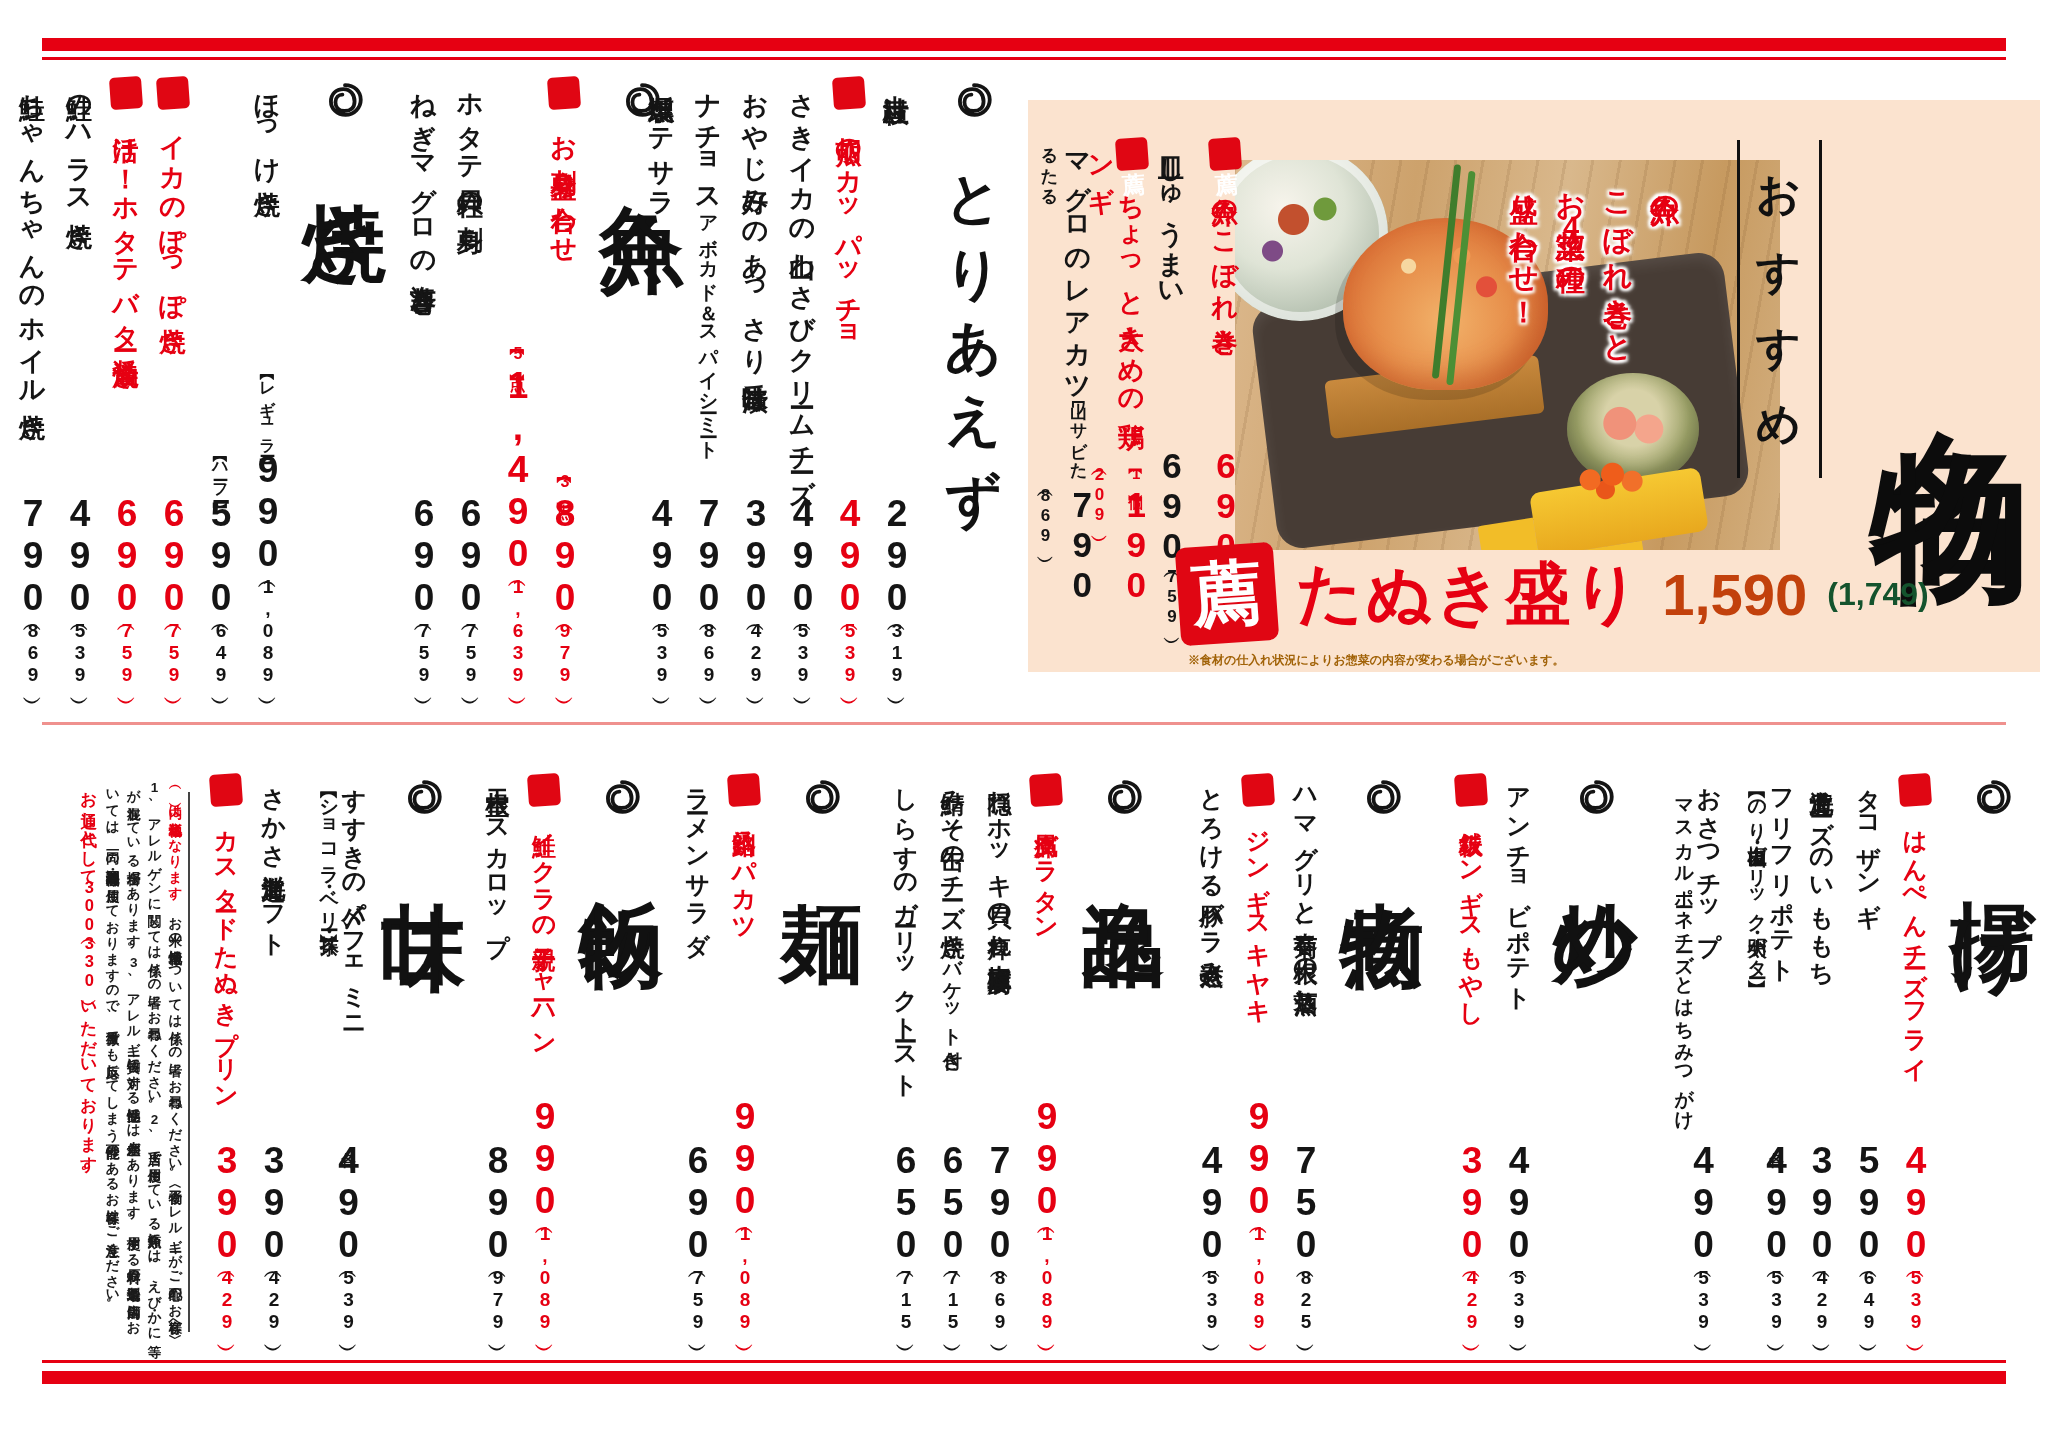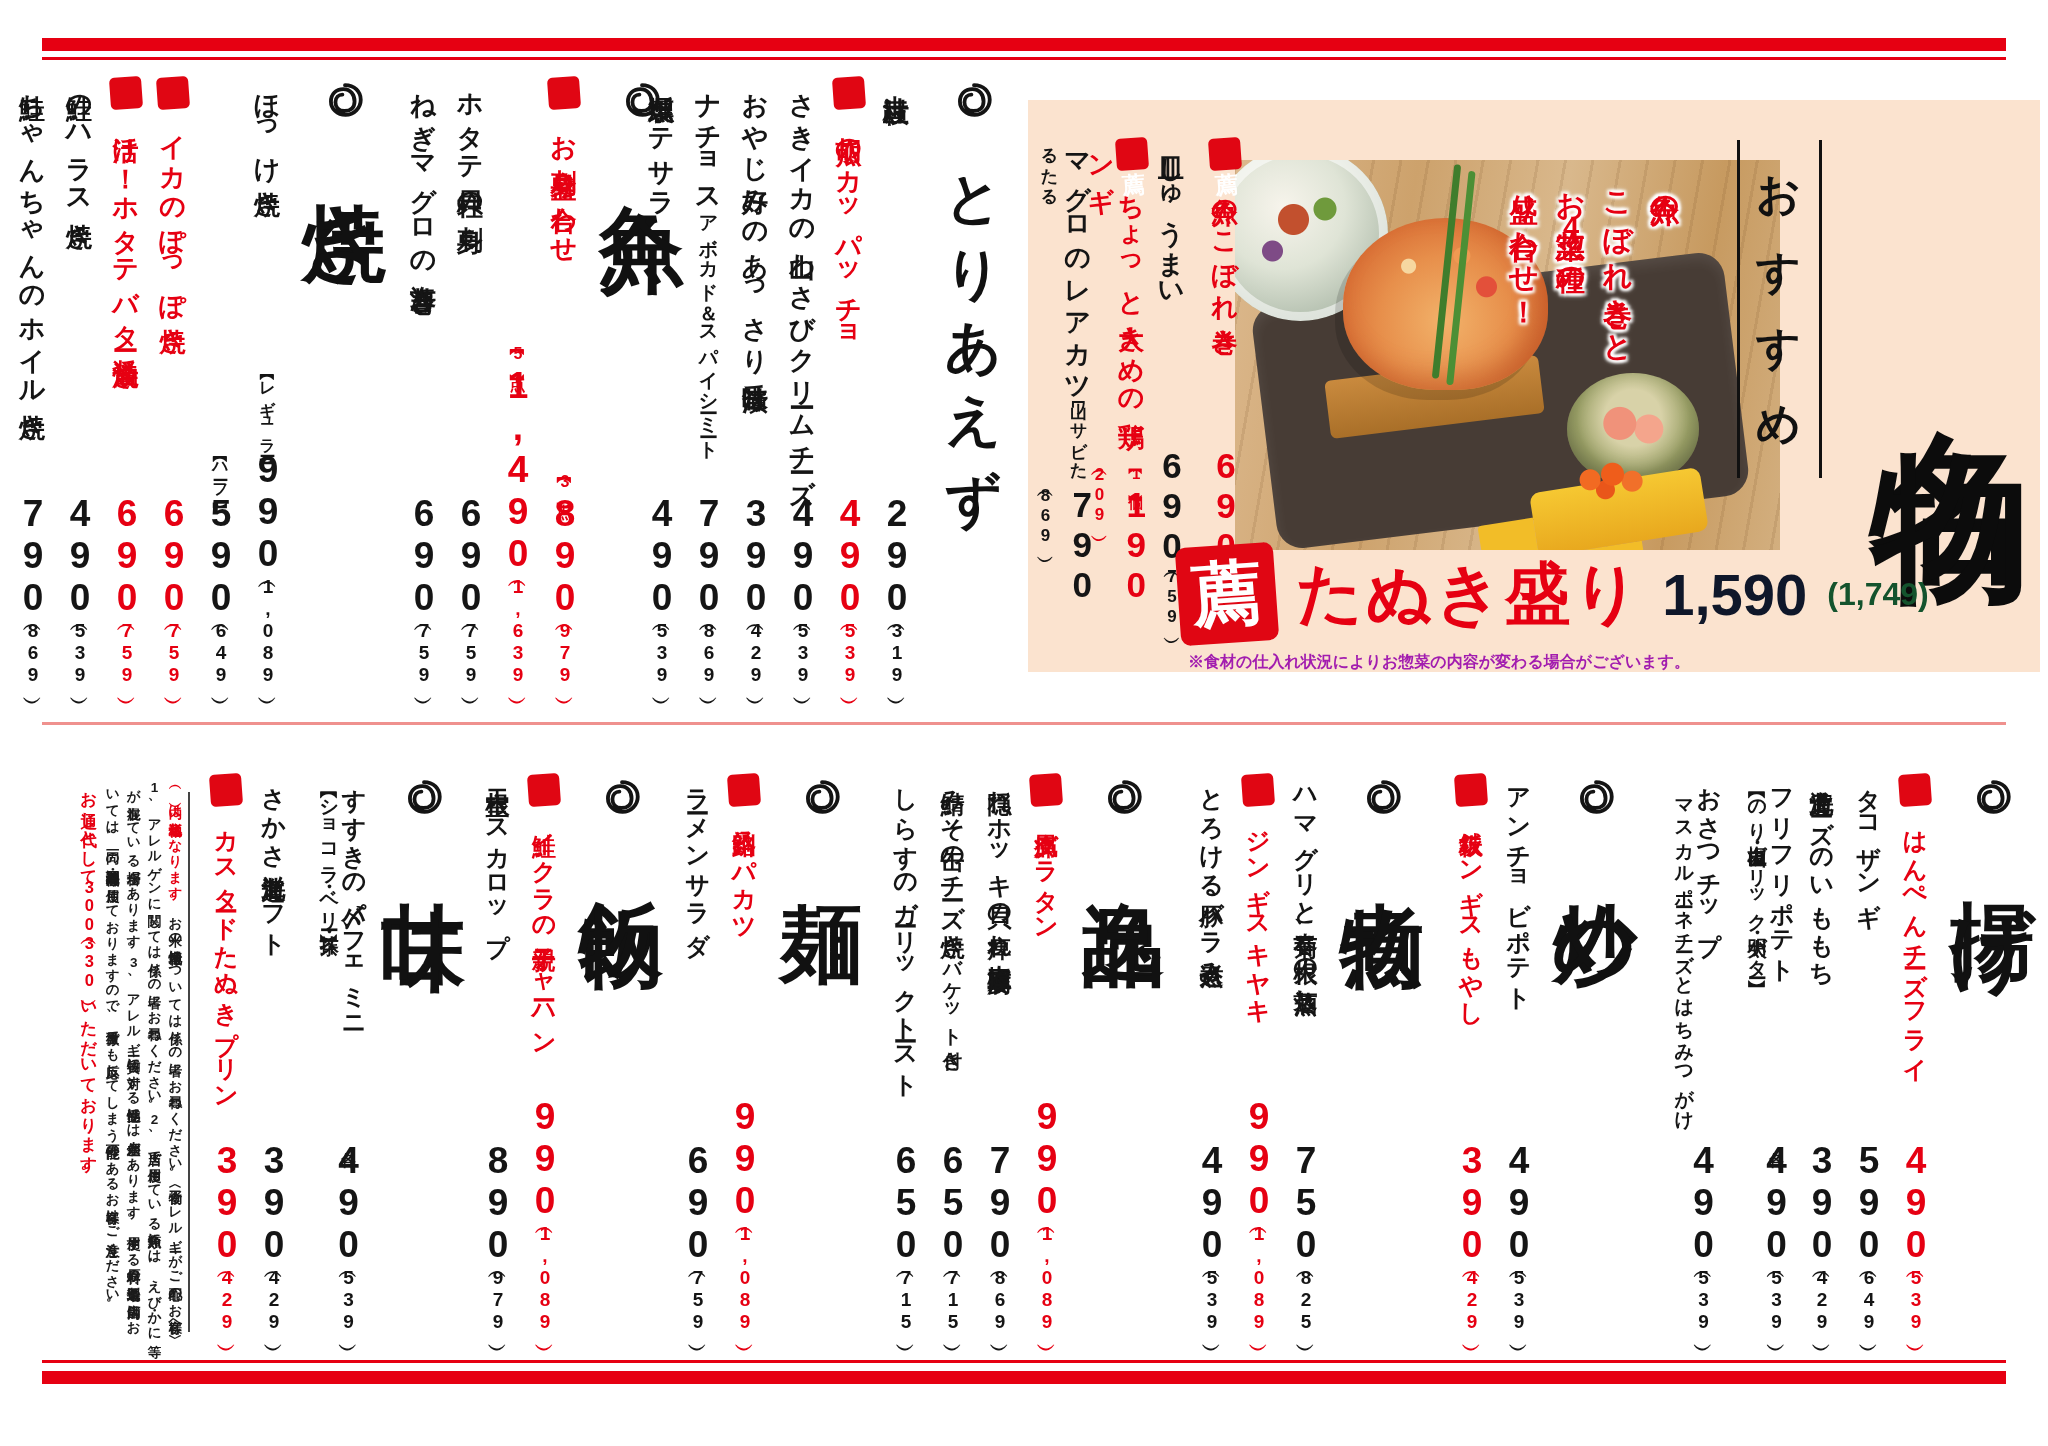--- a/index.html
+++ b/index.html
@@ -95,23 +95,23 @@
 
   .panel-caption{position:absolute;right:352px;top:72px;writing-mode:vertical-rl;text-orientation:upright;
       white-space:pre-line;font-size:29px;font-weight:900;color:#e60012;line-height:1.62;letter-spacing:2px;
       text-shadow:0 0 4px #fff,0 0 5px #fff,0 0 7px #fff,2px 2px 3px #fff,-2px -2px 3px #fff,2px -2px 3px #fff,-2px 2px 3px #fff;}
 
   .feature-row{position:absolute;left:150px;top:445px;display:flex;align-items:center;gap:20px;}
   .stamp-big{width:98px;height:98px;line-height:98px;text-align:center;background:#e00613;color:#fff;
              font-size:70px;font-weight:700;border-radius:10px;transform:rotate(-4deg);flex:none;}
   .feature-name{font-size:66px;font-weight:900;color:#e60012;letter-spacing:2px;
                 font-family:"Liberation Serif", serif;}
-  .feature-price{font-size:58px;font-weight:800;color:#0f172a;}
+  .feature-price{font-size:58px;font-weight:800;color:#c2410c;}
   .feature-tax{font-size:32px;font-weight:800;color:#14532d;}
-  .panel-note{position:absolute;left:160px;top:552px;font-size:16px;font-weight:700;color:#a21caf;}
+  .panel-note{position:absolute;left:160px;top:552px;font-size:12px;font-weight:700;color:#a16207;}
 
   
   .disclaimer{position:absolute;left:45px;top:780px;width:140px;height:560px;
       writing-mode:vertical-rl;text-orientation:upright;font-size:13.5px;line-height:1.55;
       letter-spacing:0.5px;color:#1b1b1b;font-weight:700;}
   .d-lead{color:#e60012;}
   .d-foot{display:block;color:#e60012;font-size:16.5px;font-weight:900;}
   .vdivider{position:absolute;left:188px;top:792px;width:2px;height:540px;background:#444;}
 </style>
 </head>

